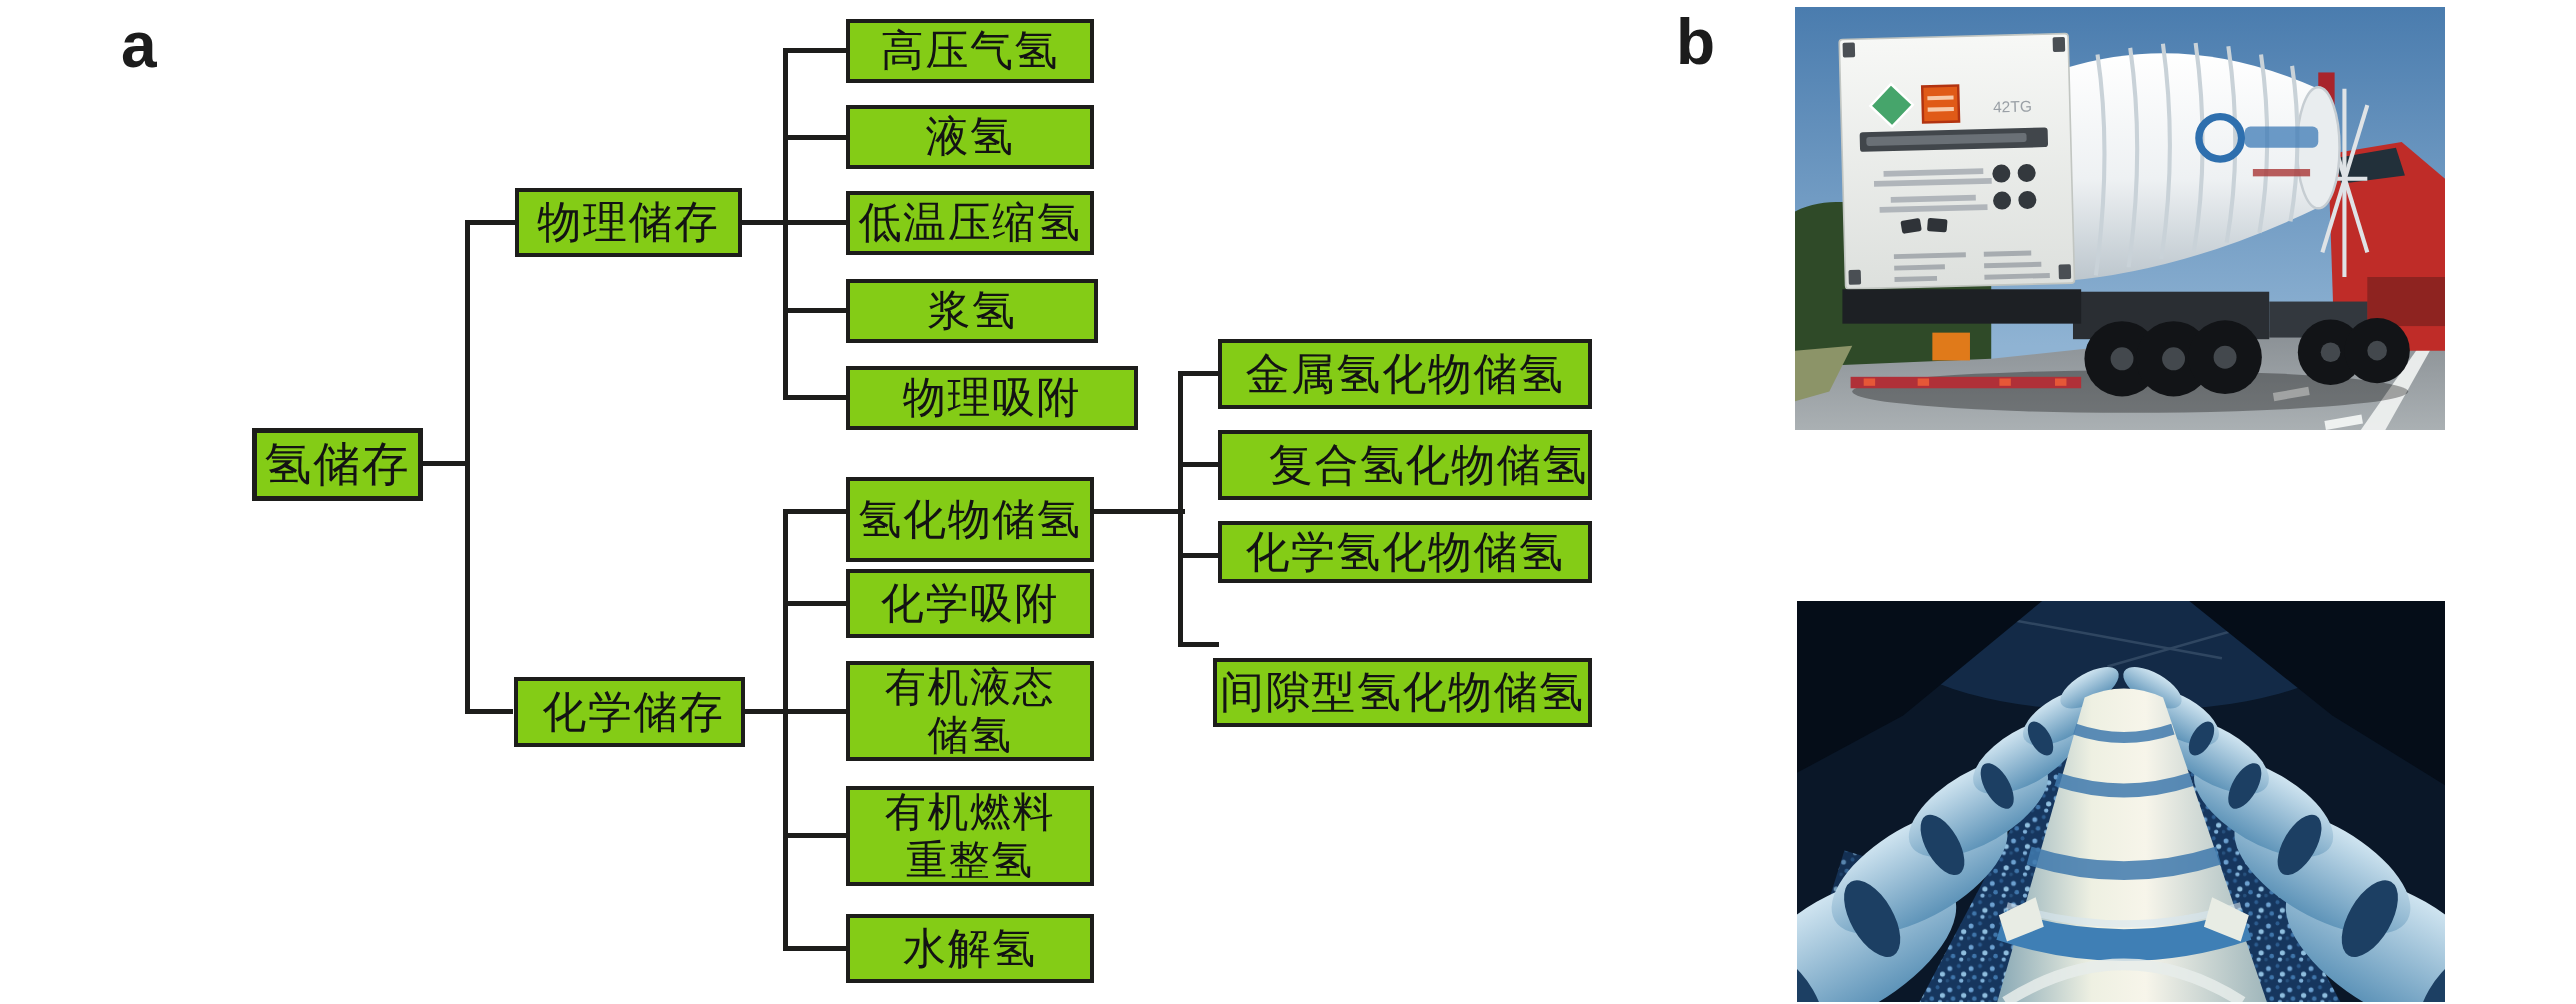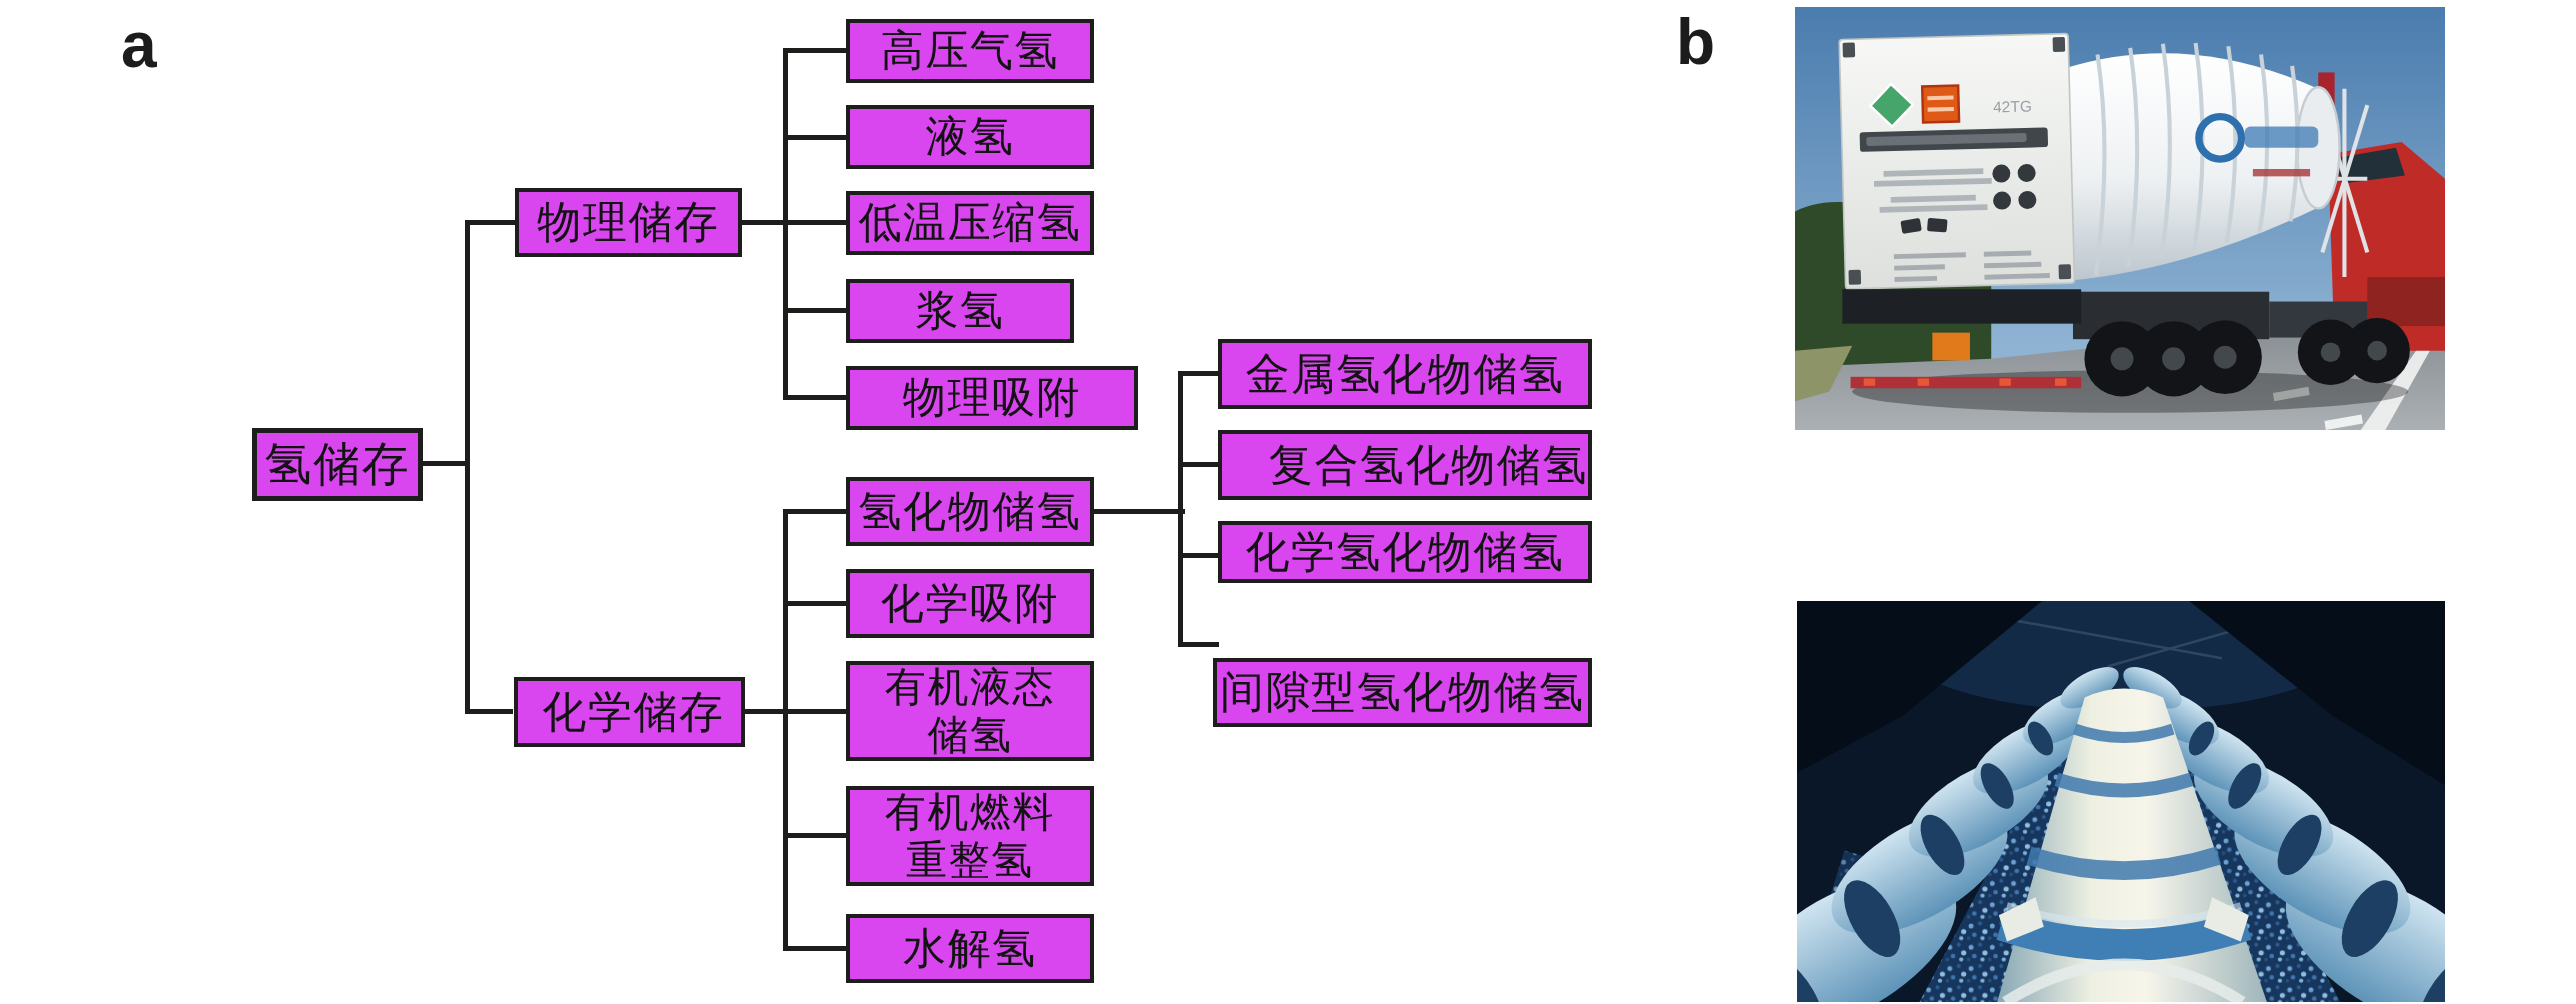--- a/index.html
+++ b/index.html
@@ -1,20 +1,20 @@
 <!DOCTYPE html>
 <html style="font-size:13px"><head>
 <meta charset="utf-8">
 <style>
   html,body{margin:0;padding:0;background:#ffffff;}
   .canvas{position:relative;width:2576px;height:1004px;background:#ffffff;overflow:hidden;
           font-family:"Liberation Serif","DejaVu Serif",serif;}
   .panel-label{position:absolute;font-family:"Liberation Sans","DejaVu Sans",sans-serif;
                font-weight:bold;font-size:64px;color:#1c1c1c;line-height:1;}
-  .box{position:absolute;background:#d946ef;border:4.9px solid #1d1d1b;box-sizing:border-box;
+  .box{position:absolute;background:#84cc16;border:4.9px solid #1d1d1b;box-sizing:border-box;
        display:flex;align-items:center;justify-content:center;text-align:center;
        color:#131313;white-space:pre-line;letter-spacing:1.6px;}
   .box-root{border-width:5.7px;font-size:47px;}
   .box-branch{font-size:44px;text-align:right;}
   .box-leaf{font-size:43px;}
   .box-two{font-size:41px;line-height:1.18;}
   .box-wide{font-size:44px;}
   .hline,.vline{position:absolute;background:#1d1d1b;}
   .photo{position:absolute;overflow:hidden;}
   .photo svg{display:block;width:100%;height:100%;}
@@ -68,28 +68,28 @@
 
   <div class="box box-leaf" style="left:846px;top:19px;width:248px;height:64px;">
     <span>高压气氢</span>
   </div>
   <div class="box box-leaf" style="left:846px;top:105px;width:248px;height:64px;">
     <span>液氢</span>
   </div>
   <div class="box box-leaf" style="left:846px;top:191px;width:248px;height:64px;">
     <span>低温压缩氢</span>
   </div>
-  <div class="box box-leaf" style="left:846px;top:279px;width:228px;height:64px;">
+  <div class="box box-leaf" style="left:846px;top:279px;width:252px;height:64px;">
     <span>浆氢</span>
   </div>
   <div class="box box-leaf" style="left:846px;top:366px;width:292px;height:64px;">
     <span>物理吸附</span>
   </div>
 
-  <div class="box box-leaf" style="left:846px;top:477px;width:248px;height:69px;">
+  <div class="box box-leaf" style="left:846px;top:477px;width:248px;height:85px;">
     <span>氢化物储氢</span>
   </div>
   <div class="box box-leaf" style="left:846px;top:569px;width:248px;height:69px;">
     <span>化学吸附</span>
   </div>
   <div class="box box-two" style="left:846px;top:661px;width:248px;height:100px;">
     <span>有机液态
 储氢</span>
   </div>
   <div class="box box-two" style="left:846px;top:786px;width:248px;height:100px;">

